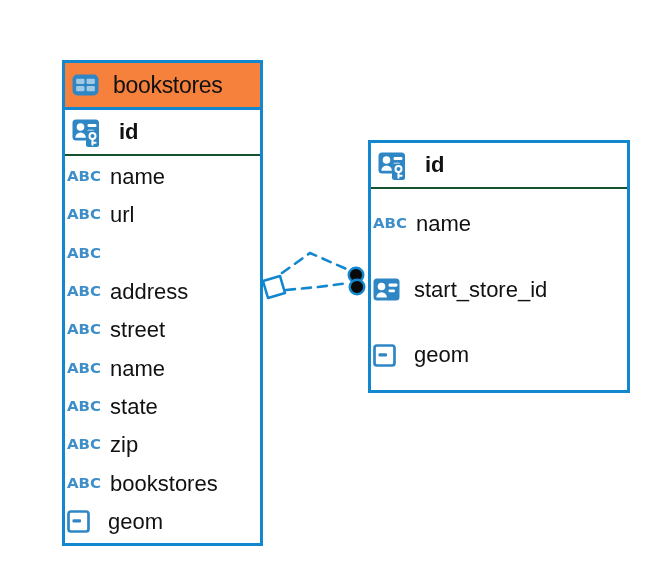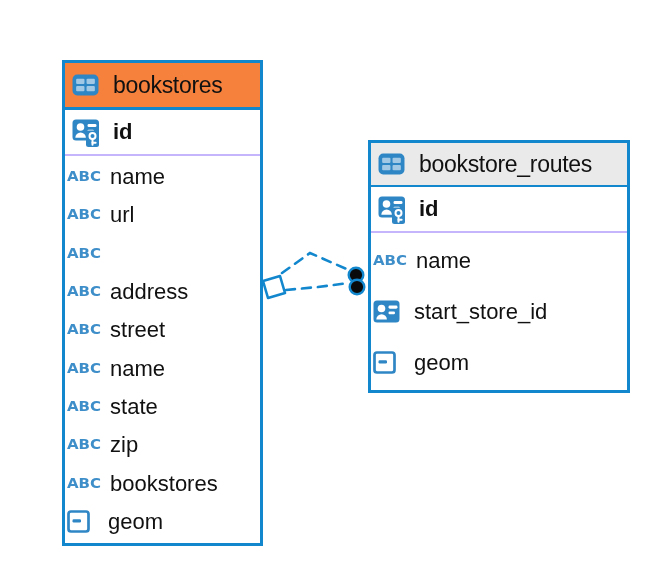--- a/index.html
+++ b/index.html
@@ -14,22 +14,22 @@
   }
   .t-bookstores{left:62px;top:60px;width:201px;height:486px;}
   .t-routes{left:368px;top:140px;width:262px;height:253px;}
   .table-header{
     flex:0 0 44px;display:flex;align-items:center;gap:9px;padding:0 7px;
     border-bottom:3px solid #1287cd;font-size:23px;letter-spacing:-0.3px;
     white-space:nowrap;overflow:hidden;
   }
   .t-routes .table-header{flex-basis:42px;border-bottom-width:2px;}
   .pk-row{
-    flex:0 0 44px;display:flex;align-items:center;gap:9px;padding:0 7px;
-    border-bottom:2px solid #c4b5fd;font-weight:bold;font-size:22px;
+    flex:0 0 44px;display:flex;align-items:center;gap:15px;padding:0 7px;
+    border-bottom:2px solid #14532d;font-weight:bold;font-size:22px;
   }
   .rows{flex:1;display:flex;flex-direction:column;padding:2px 0;}
   .col-row{flex:1;display:flex;align-items:center;gap:9px;padding:0 2px;font-size:22px;}
   .icon-box{flex:0 0 32px;display:flex;align-items:center;justify-content:flex-start;}
   .abc{
     font-weight:bold;font-size:15px;color:#3e8ec9;letter-spacing:0px;
     font-family:"DejaVu Sans", sans-serif; transform:scaleY(0.9);
   }
   .lbl{white-space:nowrap;}
   svg.relations{position:absolute;left:0;top:0;z-index:5;}
@@ -153,28 +153,20 @@
           <svg width="23" height="23">
               <use href="#sym-geom"></use>
             </svg>
         </span>
         <span class="lbl">geom</span>
       </div>
     </div>
   </div>
 
   <div class="table-card t-routes">
-    <div class="table-header" style="background:#eaeaea">
-      <span class="icon-box">
-        <svg width="27" height="22">
-            <use href="#sym-table"></use>
-          </svg>
-      </span>
-      <span class="lbl">bookstore_routes</span>
-    </div>
     <div class="pk-row">
       <span class="icon-box">
         <svg width="30" height="29">
             <use href="#sym-pk"></use>
           </svg>
       </span>
       <span class="lbl">id</span>
     </div>
     <div class="rows">
       <div class="col-row">

